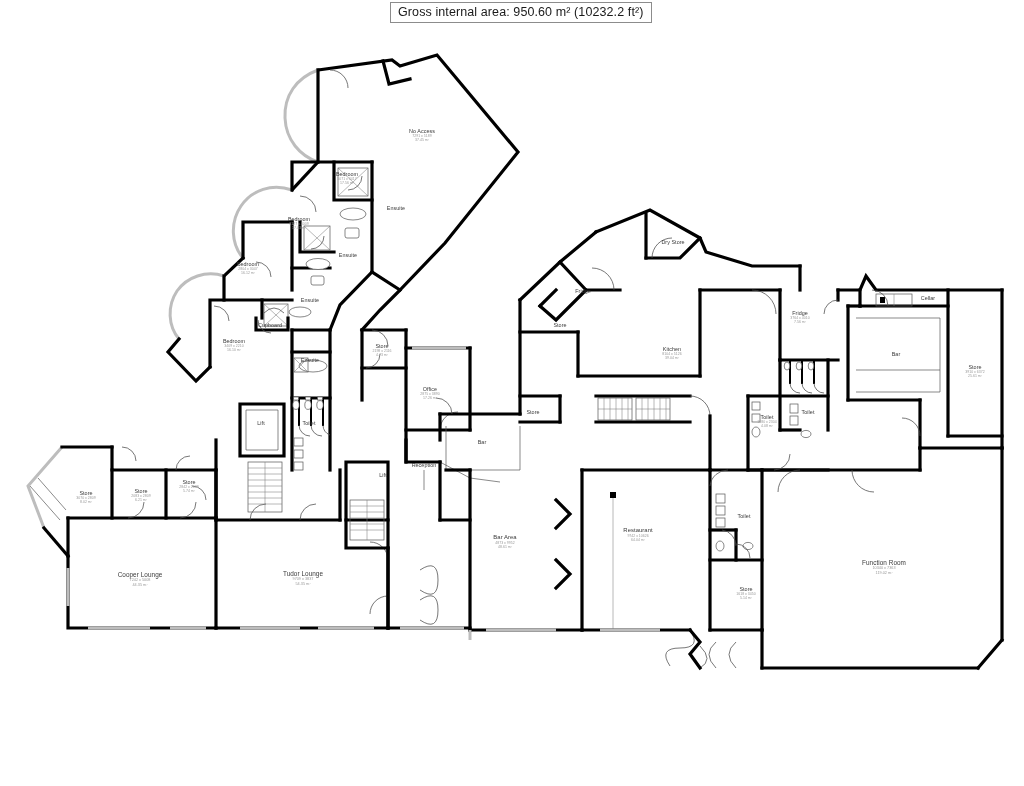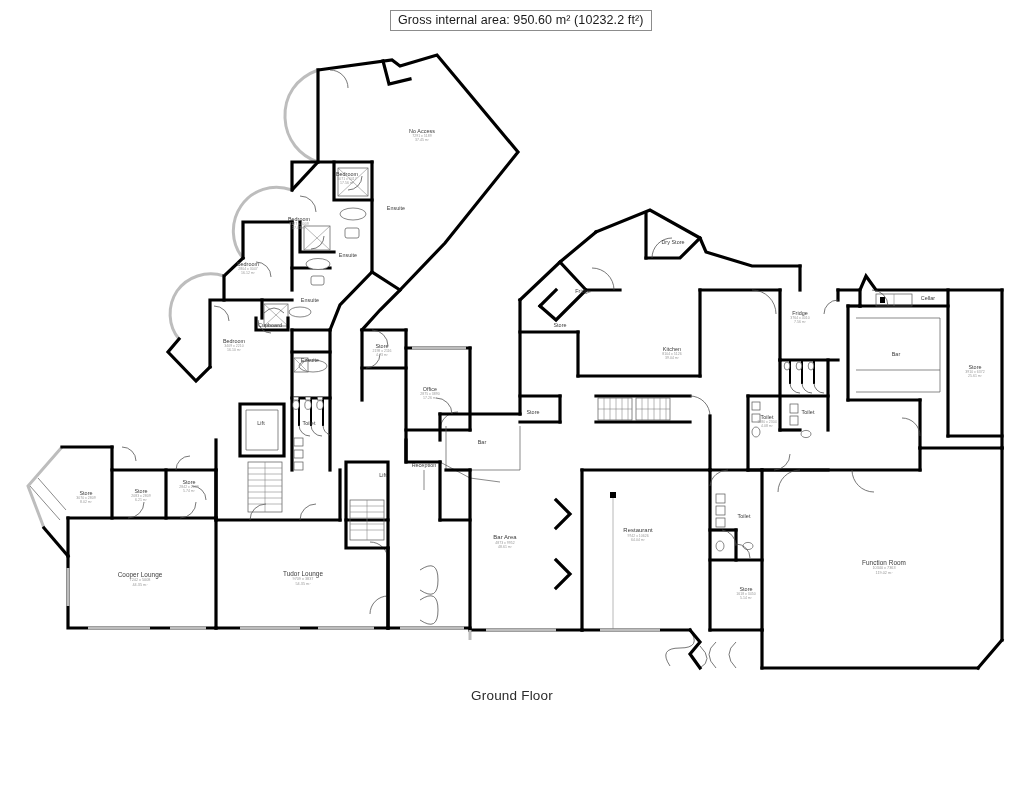--- a/index.html
+++ b/index.html
@@ -20,21 +20,21 @@
     position: absolute;
     left: 0; top: 0;
     width: 1024px;
     height: 786px;
   }
 
   
   .area-box {
     position: absolute;
     left: 390px;
-    top: 10px;
+    top: 2px;
     border: 1px solid #8c8c8c;
     background: #ffffff;
     padding: 2px 7px 3px 7px;
     font-size: 12.5px;
     line-height: 14px;
     color: #1a1a1a;
     white-space: nowrap;
     letter-spacing: 0.1px;
   }
 
@@ -584,15 +584,14 @@
         <span class="rdim">9742 x 10626</span>
         <span class="rarea">64.04 m²</span>
       </div>
       <div class="rlabel big" style="left: 884px; top: 559px;">
         <span class="rname">Function Room</span>
         <span class="rdim">10340 x 7363</span>
         <span class="rarea">119.02 m²</span>
       </div>
     </div>
 
-  <div class="floor-caption">Ground Floor</div>
 
 </div>
 
 </body></html>

